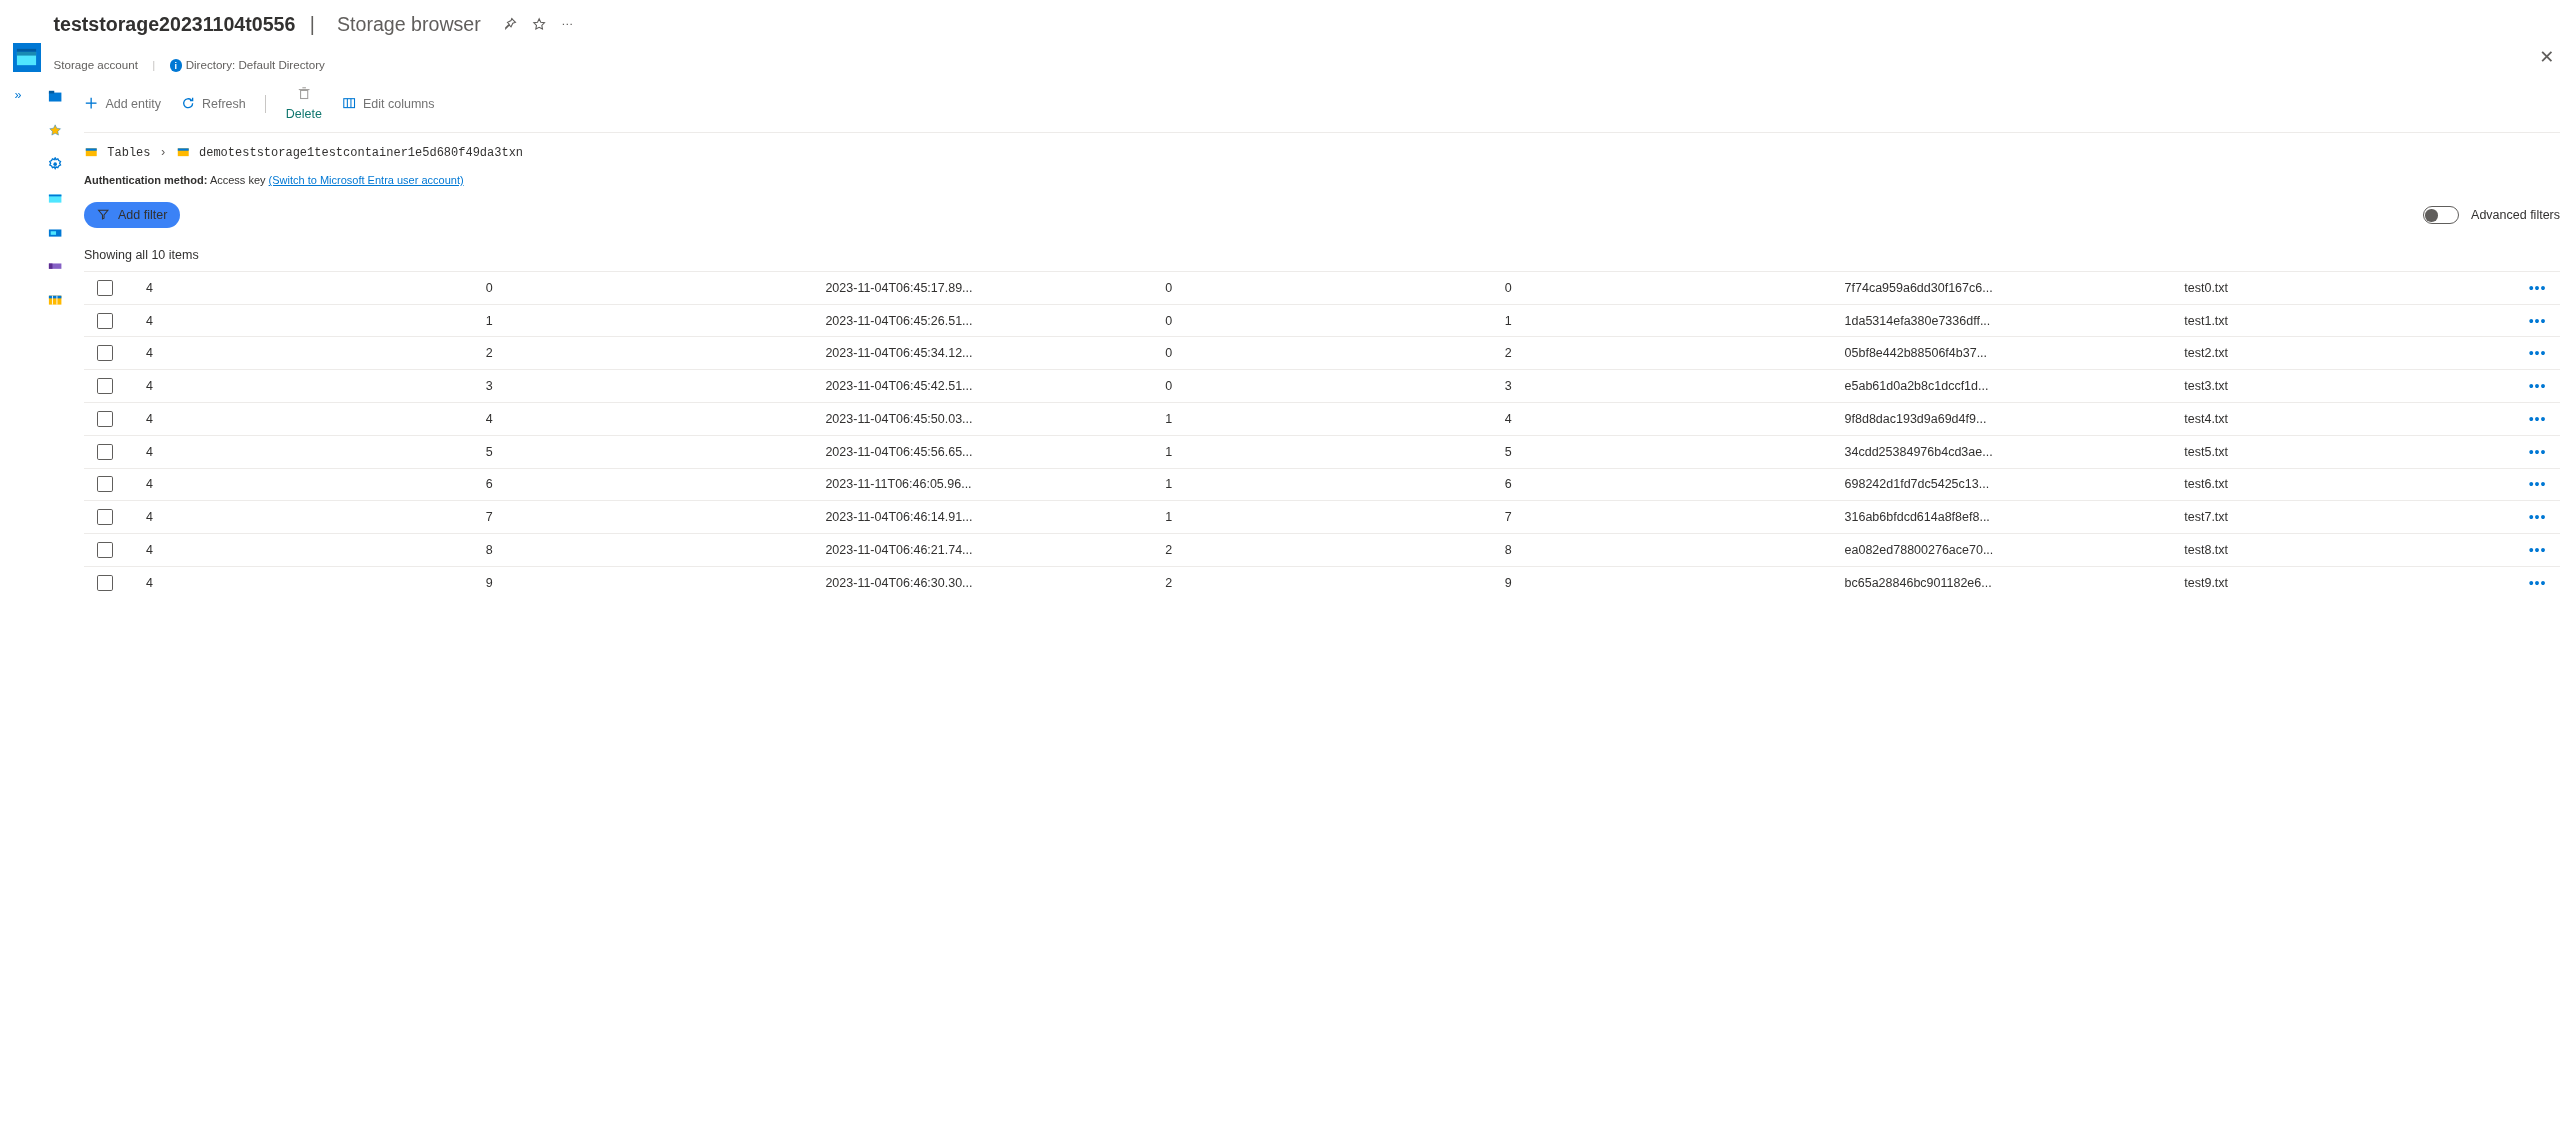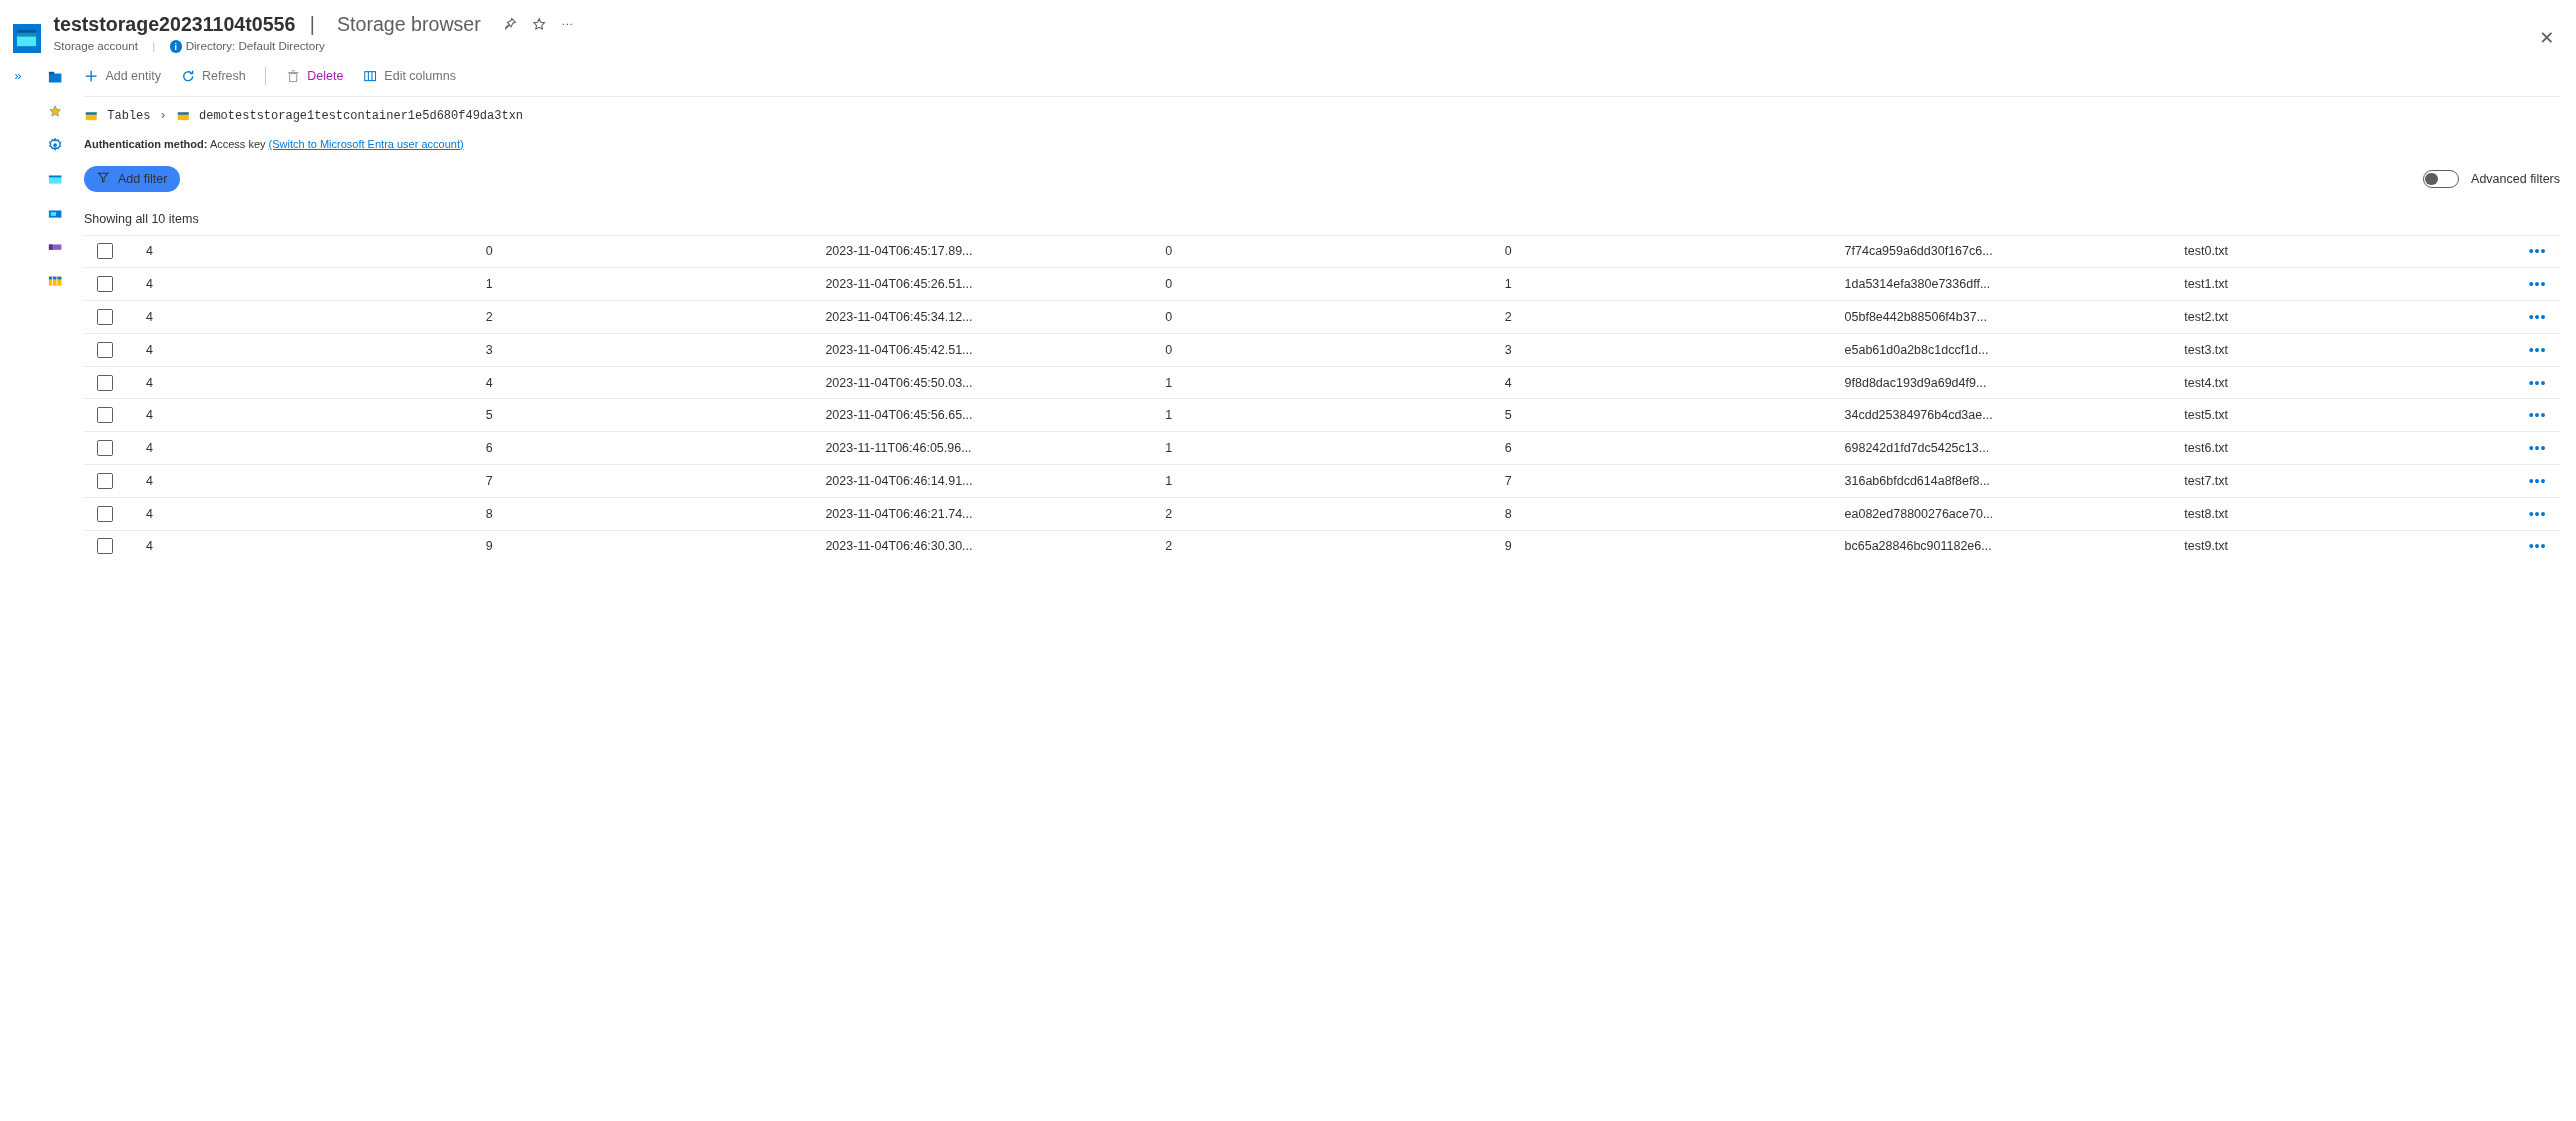--- a/index.html
+++ b/index.html
@@ -8,37 +8,37 @@
     .header { display: flex; align-items: flex-end; padding: 12.5px 18px 7.1px 12.5px; gap: 12.5px; }
     .header-icon { width: 28.5px; height: 28.5px; background: #0078d4; display: flex; align-items: center; justify-content: center; margin-top: 3.6px; }
     .header-icon svg { width: 23px; height: 23px; }
     .header-text { flex: 1; }
     .header-title-row { display: flex; align-items: center; gap: 14.3px; }
     .header-title { font-size: 19.6px; font-weight: 600; color: #323130; }
     .header-subtitle-sep { font-size: 19.6px; font-weight: 400; color: #605e5c; }
     .header-subtitle { font-size: 19.6px; font-weight: 400; color: #605e5c; margin-left: 8px; }
     .header-actions { display: flex; gap: 12.5px; margin-left: 7.1px; }
     .header-icon-btn { width: 16px; height: 16px; cursor: pointer; color: #605e5c; display: flex; align-items: center; justify-content: center; }
-    .header-meta { display: flex; align-items: center; gap: 14.3px; margin-top: 3px; font-size: 11.6px; color: #605e5c; }
+    .header-meta { display: flex; align-items: center; gap: 14.3px; margin-top: 22px; font-size: 11.6px; color: #605e5c; }
     .header-meta-sep { color: #c8c6c4; }
     .info-badge { width: 12.5px; height: 12.5px; border-radius: 50%; background: #0078d4; color: #fff; display: inline-flex; align-items: center; justify-content: center; font-size: 9px; font-weight: bold; margin-right: 3.6px; }
     .close-x { margin-left: auto; font-size: 18px; cursor: pointer; color: #605e5c; padding: 3.6px; }
 
     .body-row { display: flex; }
     .chevron-collapse { width: 36px; padding: 9px 0; display: flex; justify-content: center; }
     .chevron-collapse span { color: #0078d4; font-size: 12.5px; cursor: pointer; }
     
     .left-rail { width: 39px; display: flex; flex-direction: column; align-items: center; gap: 18px; padding-top: 9px; }
     .rail-icon { width: 16px; height: 16px; cursor: pointer; display: flex; align-items: center; justify-content: center; }
     
     .main { flex: 1; padding: 0 16px 0 9px; }
     
     .toolbar { display: flex; align-items: center; gap: 19.6px; padding: 7.1px 0 10.7px 0; border-bottom: 0.9px solid #edebe9; }
     .tool-btn { display: flex; align-items: center; gap: 7.1px; cursor: pointer; color: #737373; font-size: 12.5px; }
-    .tool-btn.disabled { color: #a21caf; cursor: default; }
+    .tool-btn.disabled { color: #0f766e; cursor: default; flex-direction: column; }
     .tool-btn .ico { width: 14.3px; height: 14.3px; display: flex; align-items: center; justify-content: center; }
     .tool-btn .ico.blue { color: #0078d4; }
     .tool-sep { width: 0.9px; height: 18px; background: #c8c6c4; }
     
     .breadcrumb { display: flex; align-items: center; gap: 9px; padding: 12.5px 0; font-size: 12px; font-family: Liberation Mono, monospace; }
     .breadcrumb .bc-ico { width: 14.3px; height: 14.3px; display: flex; align-items: center; justify-content: center; }
     .breadcrumb a { color: #323130; text-decoration: none; cursor: pointer; }
     .breadcrumb .sep { color: #605e5c; }
     
     .auth-row { padding: 1.8px 0 12.5px 0; font-size: 11px; }

